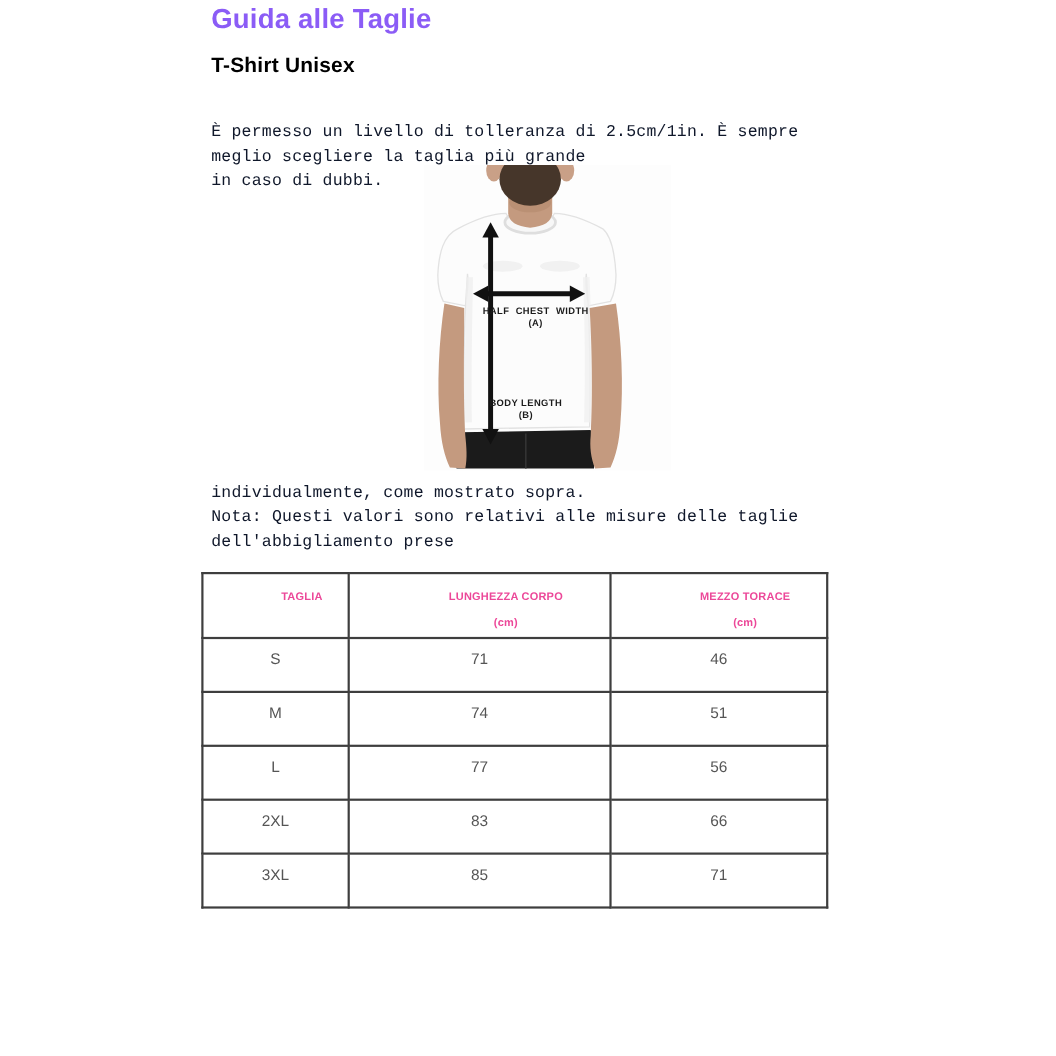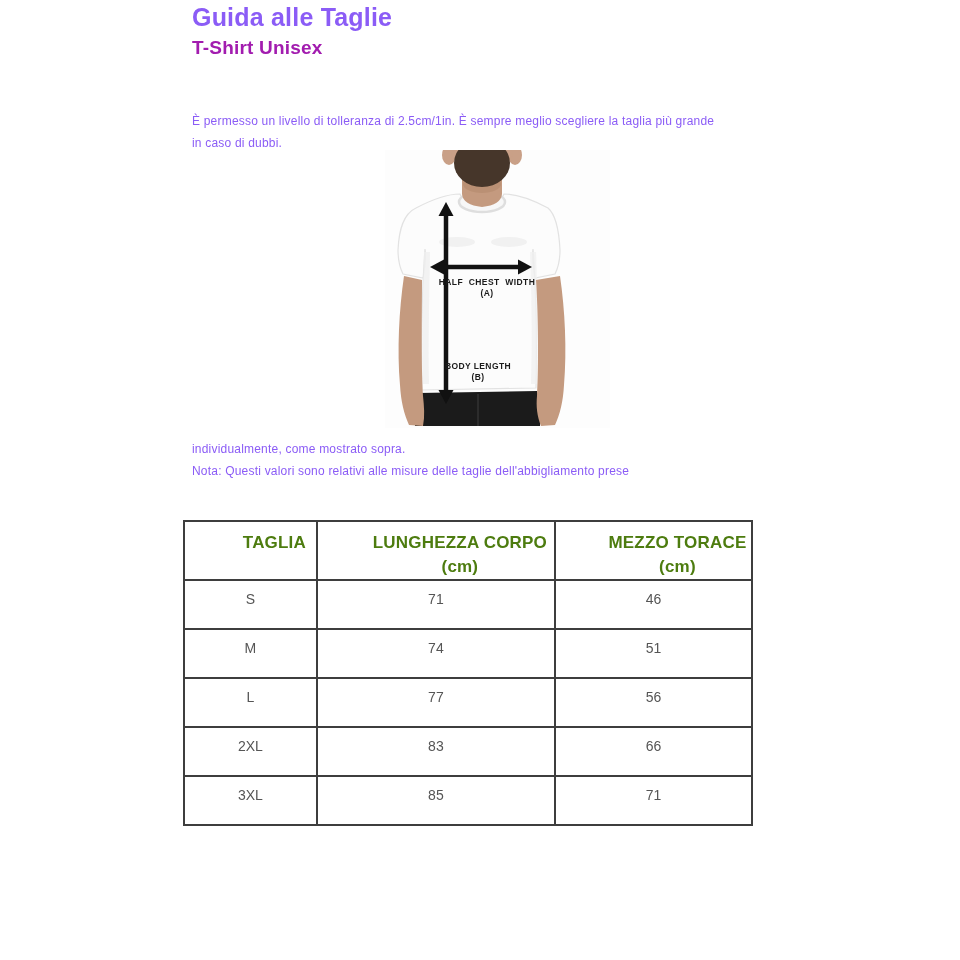--- a/index.html
+++ b/index.html
@@ -11,26 +11,26 @@
     position: relative;
     overflow: hidden;
   }
   .page { position: relative; width: 960px; height: 960px; background: #fff; }
 
   .title {
     position: absolute; left: 192px; top: 3px;
     font-size: 25px; font-weight: 600; color: #8b5cf6; letter-spacing: .2px;
   }
   .subtitle {
-    position: absolute; left: 192px; top: 37px;
-    font-size: 19px; font-weight: 600; color: #a21caf; letter-spacing: .2px;
+    position: absolute; left: 192px; top: 49px;
+    font-size: 19px; font-weight: 600; color: #000000; letter-spacing: .2px;
   }
   .para {
     position: absolute; left: 192px; width: 575px;
-    font-size: 12px; color: #8b5cf6; letter-spacing: .2px;
+    font-size: 15px; color: #0f172a; letter-spacing: .2px; font-family: Liberation Mono, monospace;
   }
   .para .line { display: block; line-height: 22px; }
   .para-intro { top: 110px; }
   .para-note  { top: 438px; }
 
   .figure { position: absolute; left: 385px; top: 150px; width: 225px; height: 278px; }
   .figure svg { display: block; }
   .measure-label {
     font-family: "Liberation Sans", sans-serif;
     font-size: 8.5px; font-weight: bold; fill: #1b1b1b; letter-spacing: .4px;
@@ -40,21 +40,21 @@
     position: absolute; left: 183px; top: 520px;
     width: 570px; border-collapse: collapse; table-layout: fixed;
     background: #fff;
   }
   .size-table th, .size-table td {
     border: 2px solid #3e3e3e;
     text-align: center; vertical-align: top;
   }
   .size-table th {
     height: 58px; padding-top: 9px;
-    font-size: 17px; font-weight: bold; color: #4d7c0f;
+    font-size: 10px; font-weight: bold; color: #ec4899;
     line-height: 24px; letter-spacing: .2px; padding-left: 48px;
   }
   .size-table th .unit { display: block; font-weight: bold; }
   .size-table td {
     height: 49px; padding-top: 10px;
     font-size: 14px; color: #555555; font-weight: normal;
   }
   .col-size { width: 120px; }
   .col-body { width: 215px; }
   .col-chest { width: 178px; }

